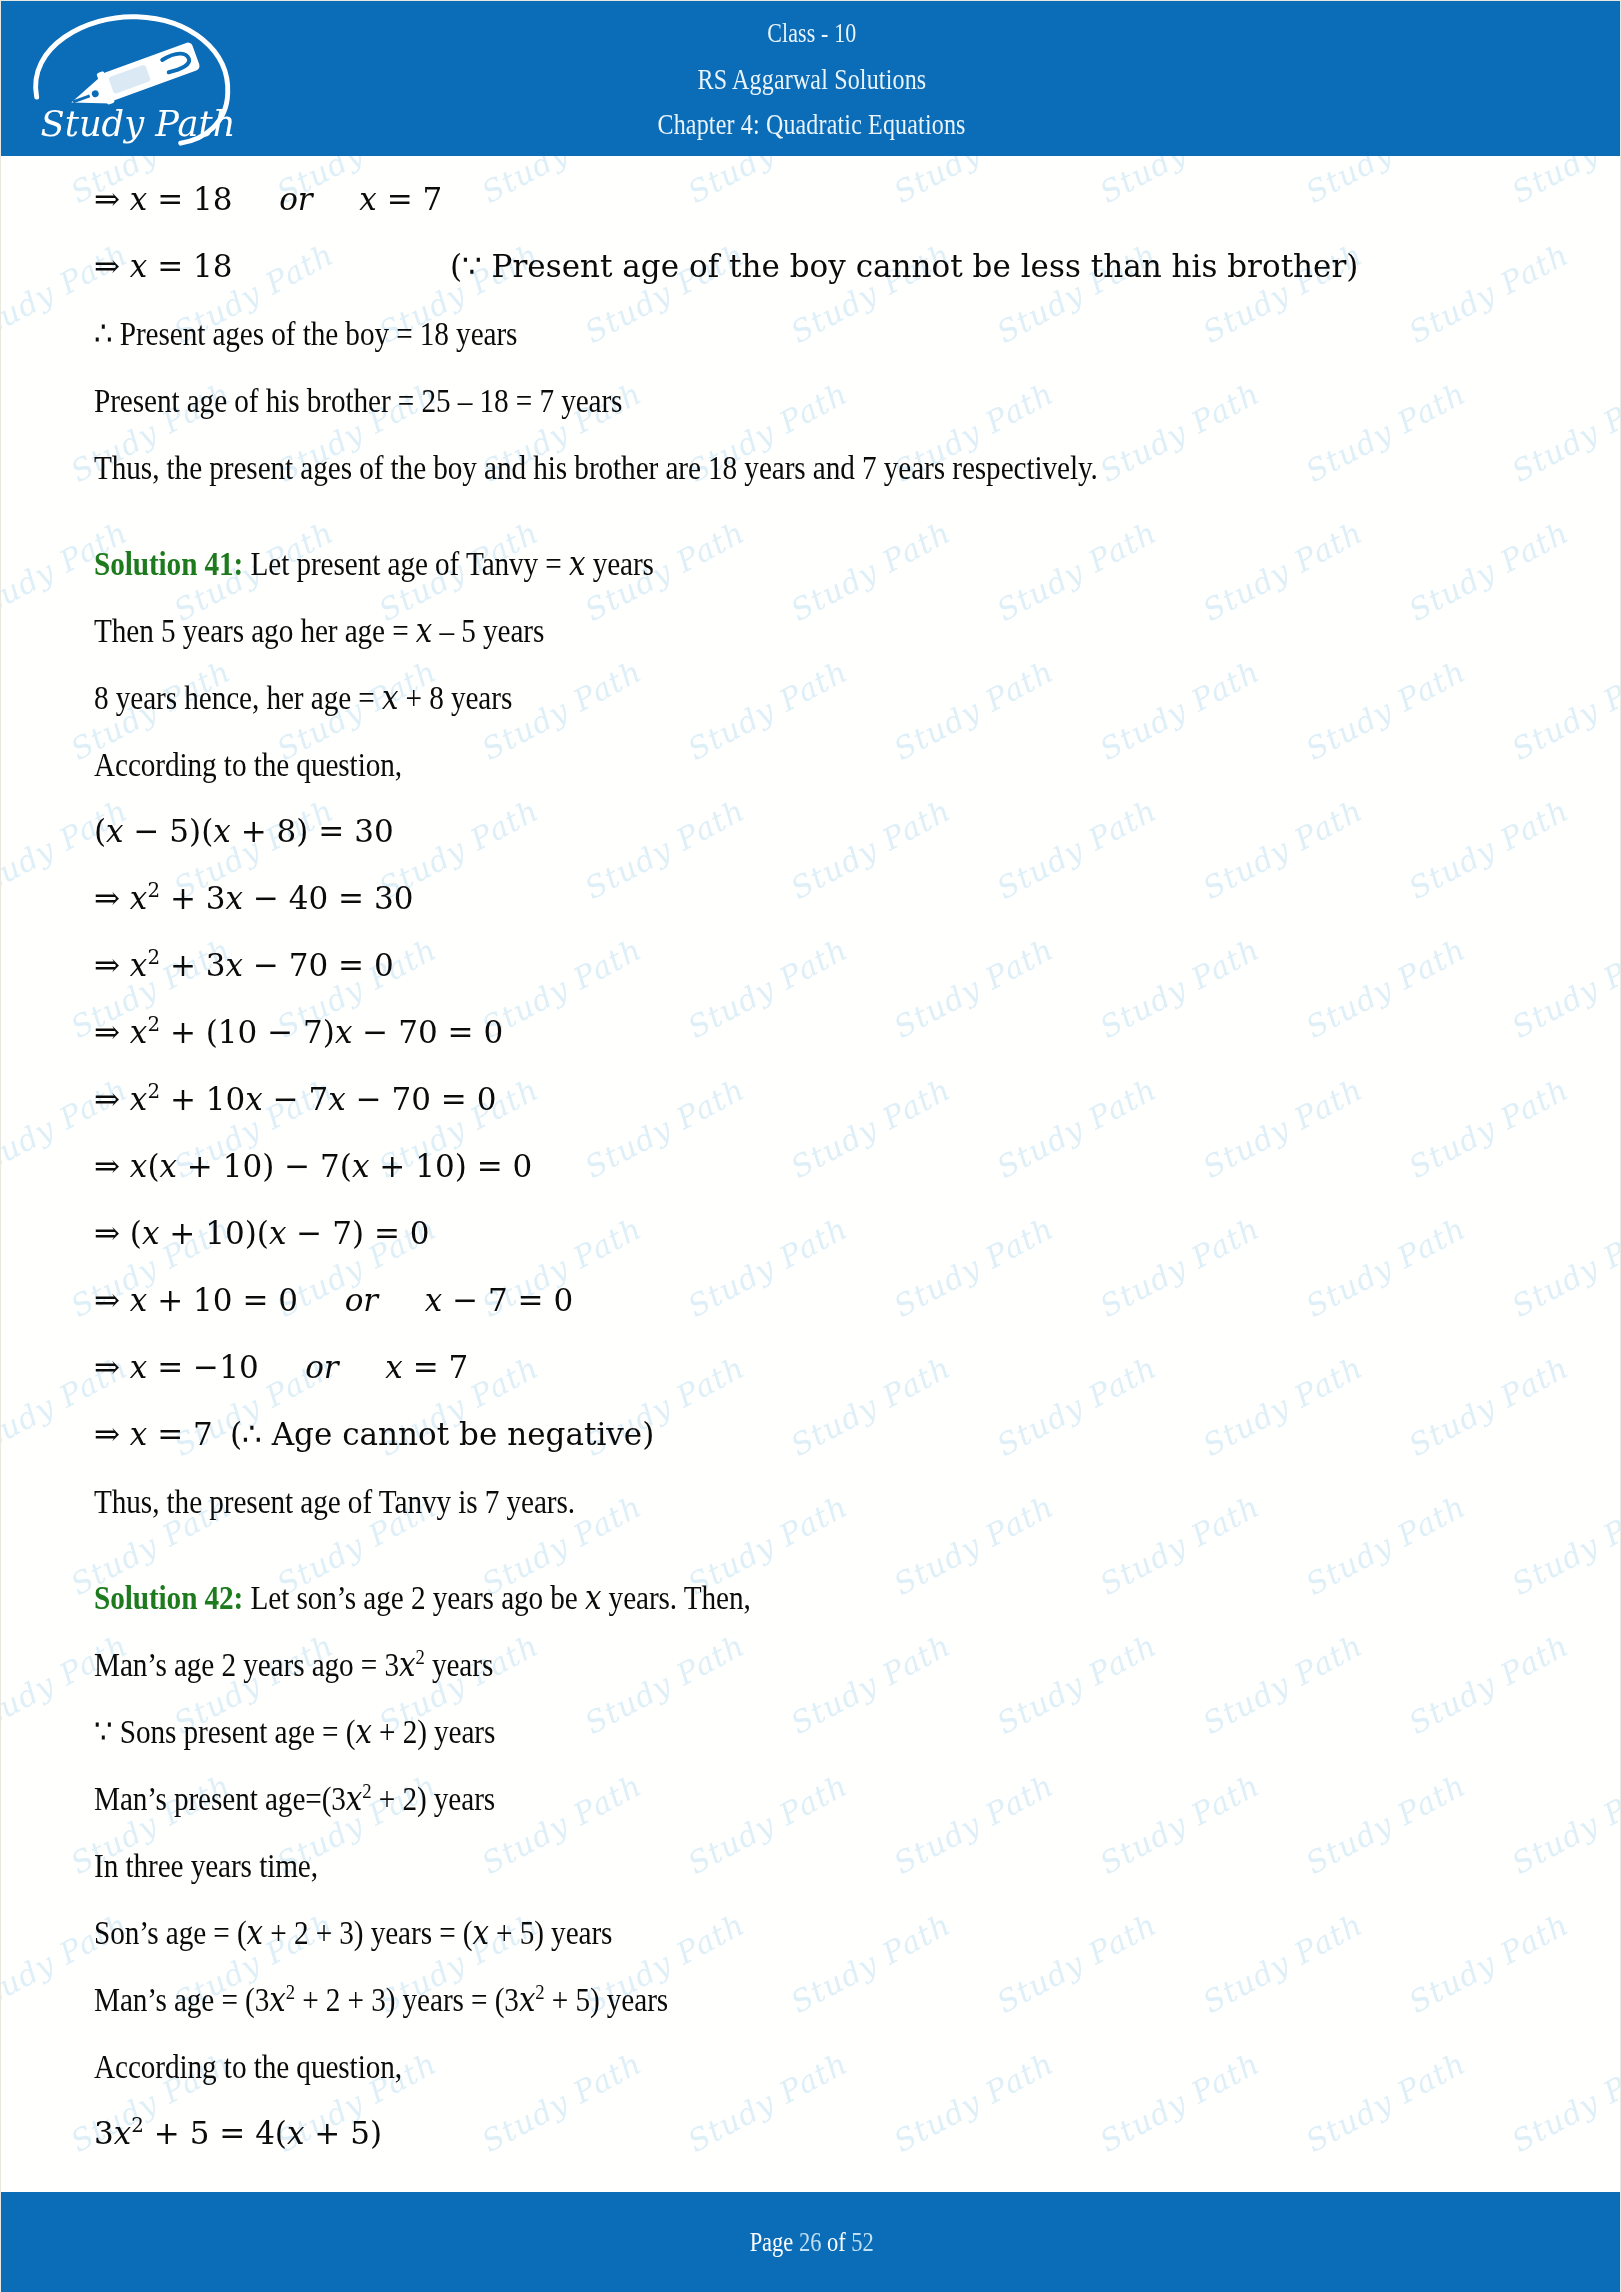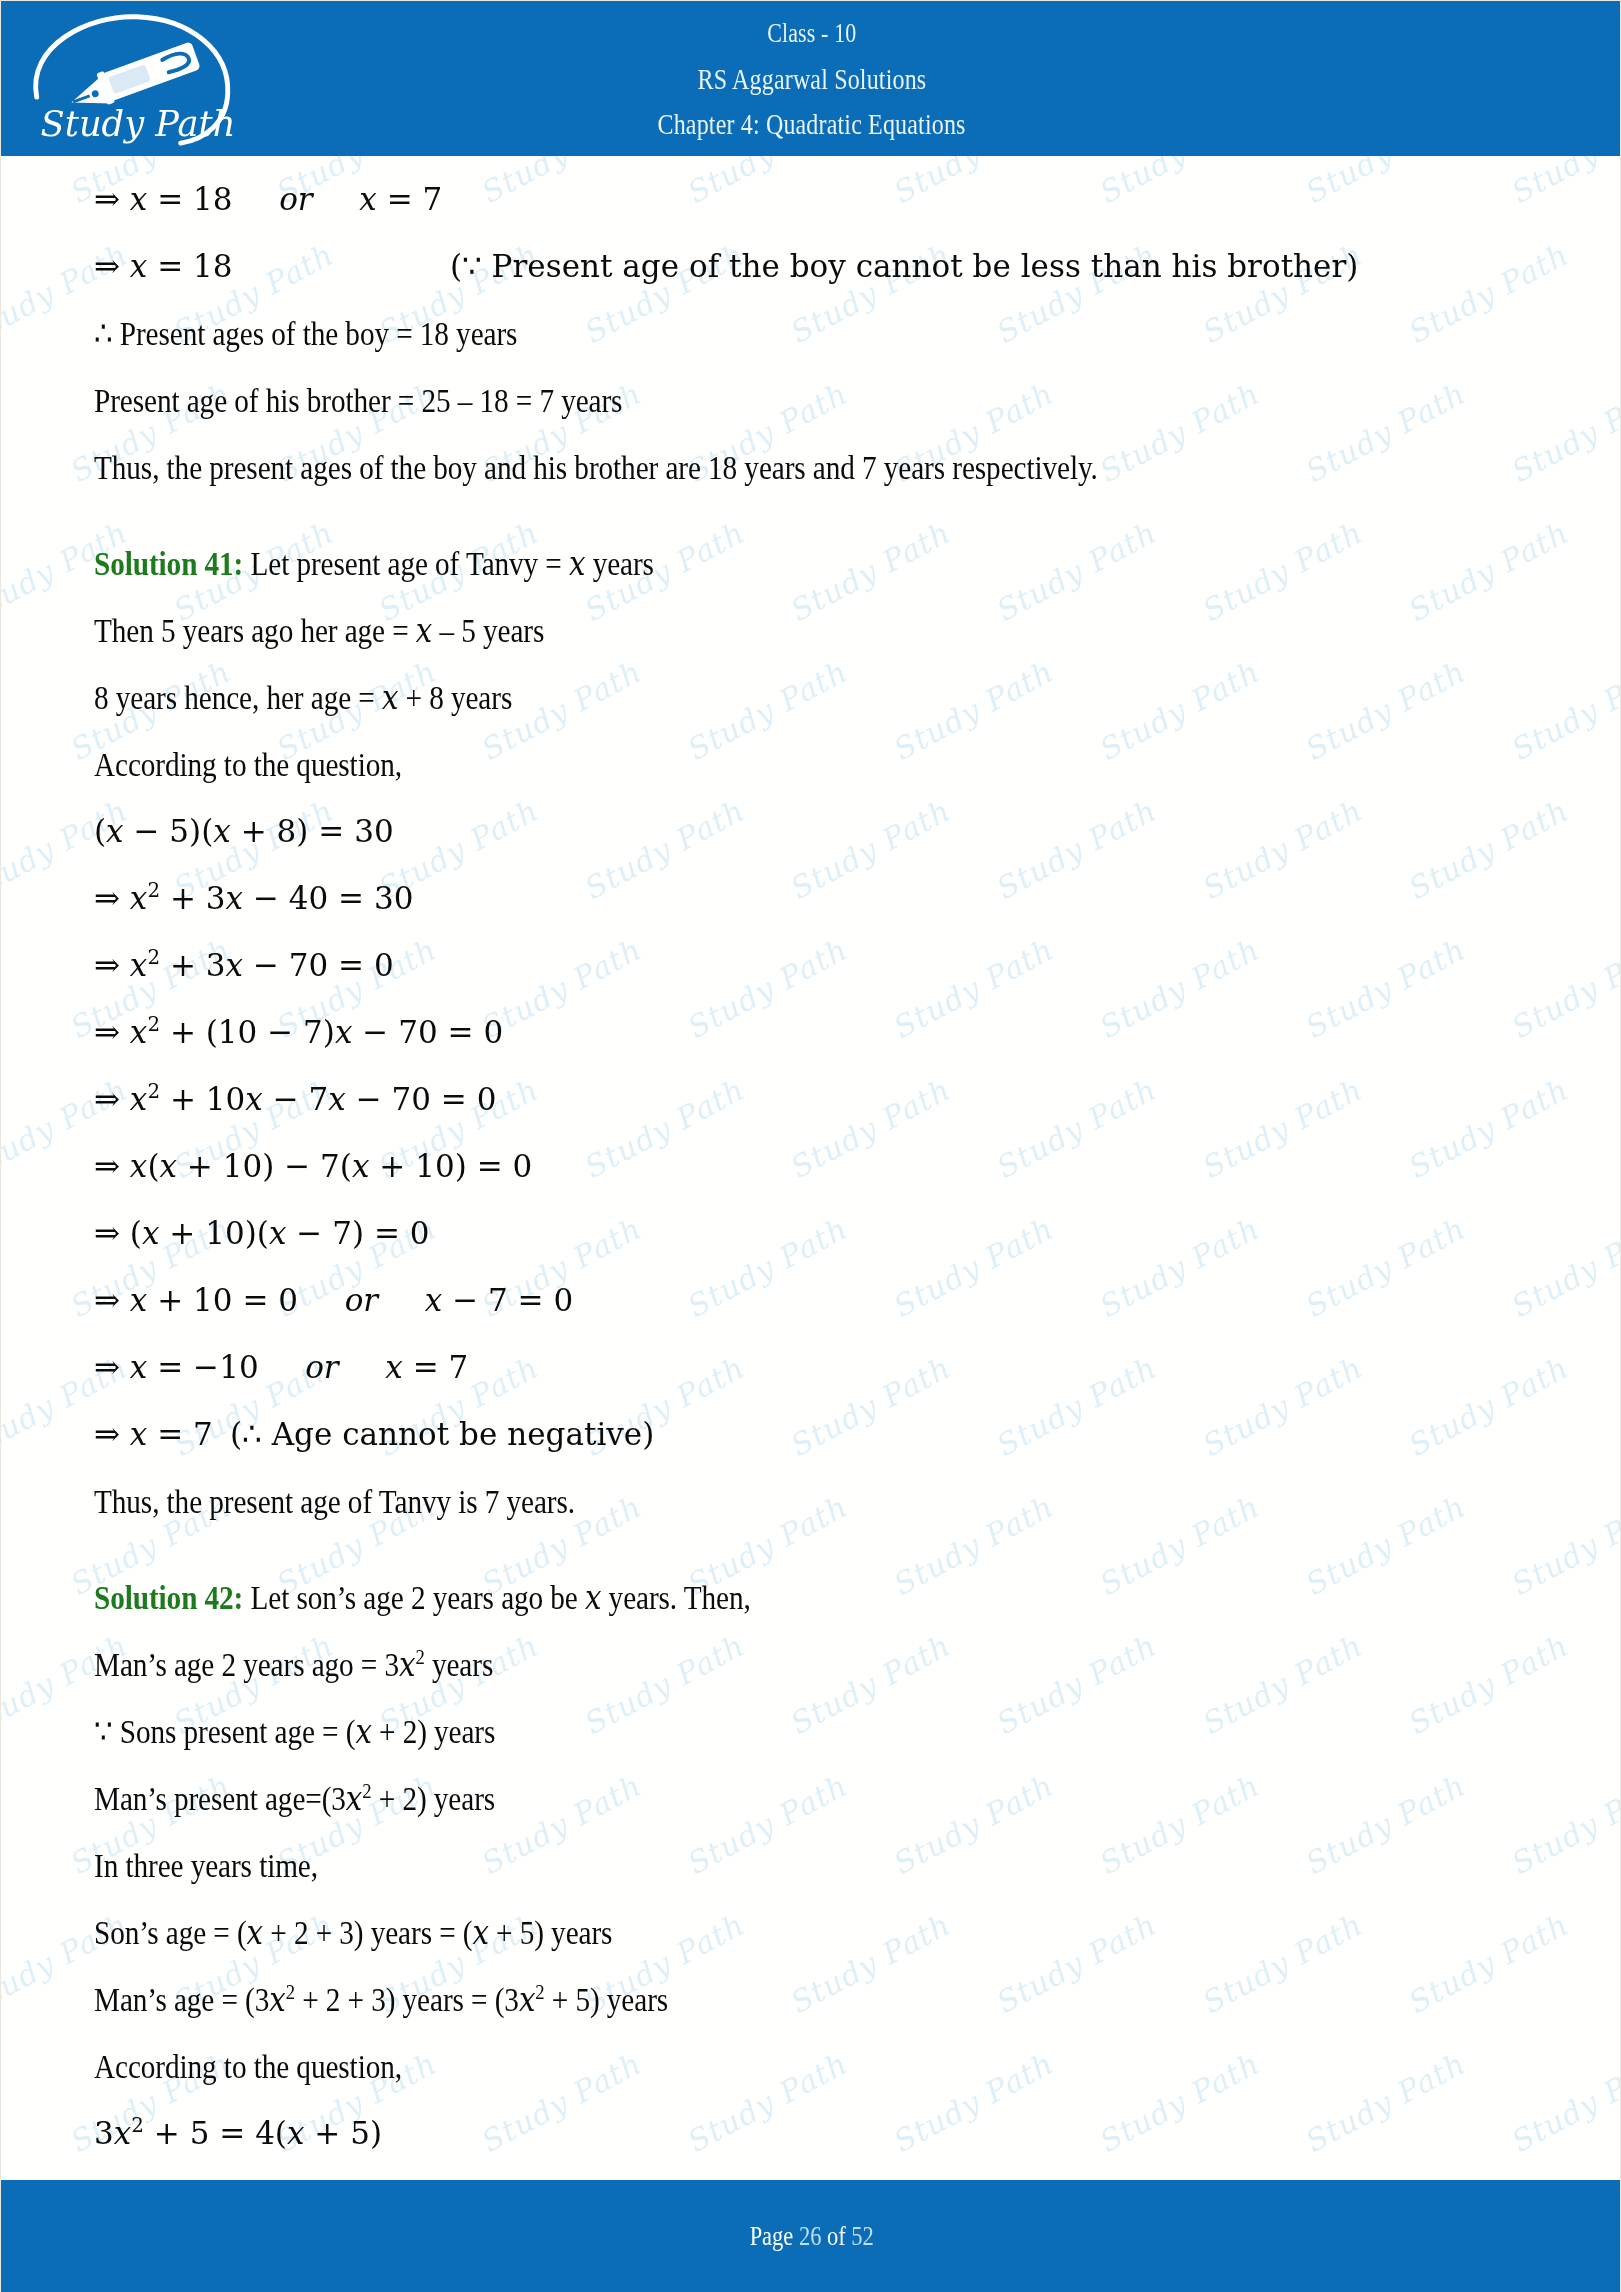--- a/index.html
+++ b/index.html
@@ -82,21 +82,21 @@
   .header-line.l1 { font-size: 27.4px; }
   .header-line.l2 { font-size: 30px; }
   .header-line.l3 { font-size: 30px; }
 
   
   .footer {
     position: absolute;
     left: 0;
     bottom: 0;
     width: 1621px;
-    height: 112px;
+    height: 100px;
     background: #0b6cb7;
     z-index: 4;
     display: flex;
     align-items: center;
     justify-content: center;
   }
   .footer-text {
     color: #ffffff;
     font-family: "Liberation Serif", "DejaVu Serif", serif;
     font-size: 27.4px;

